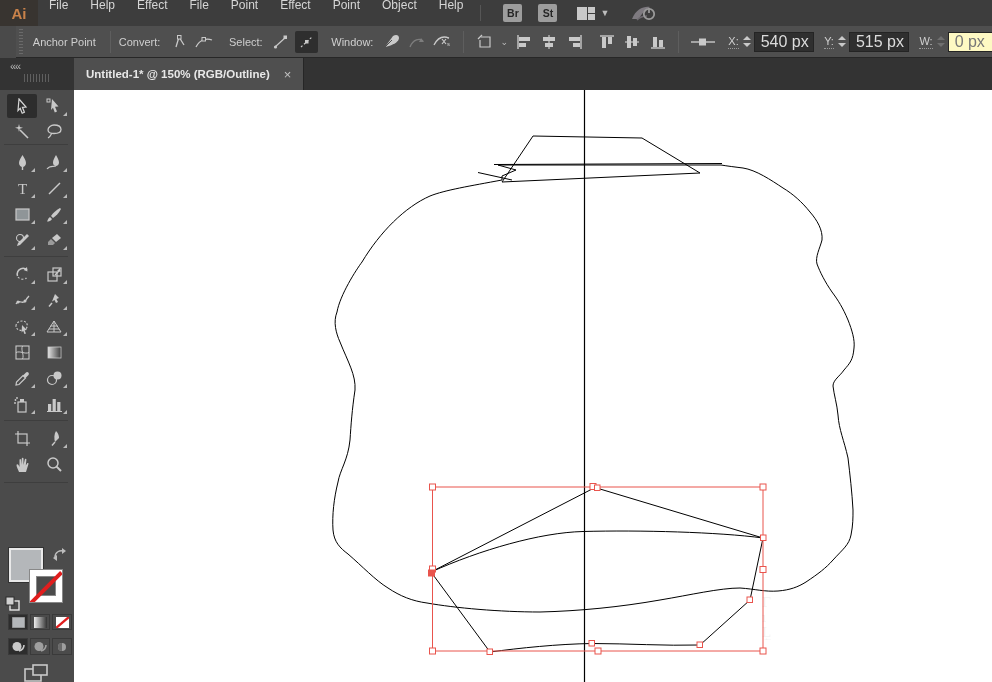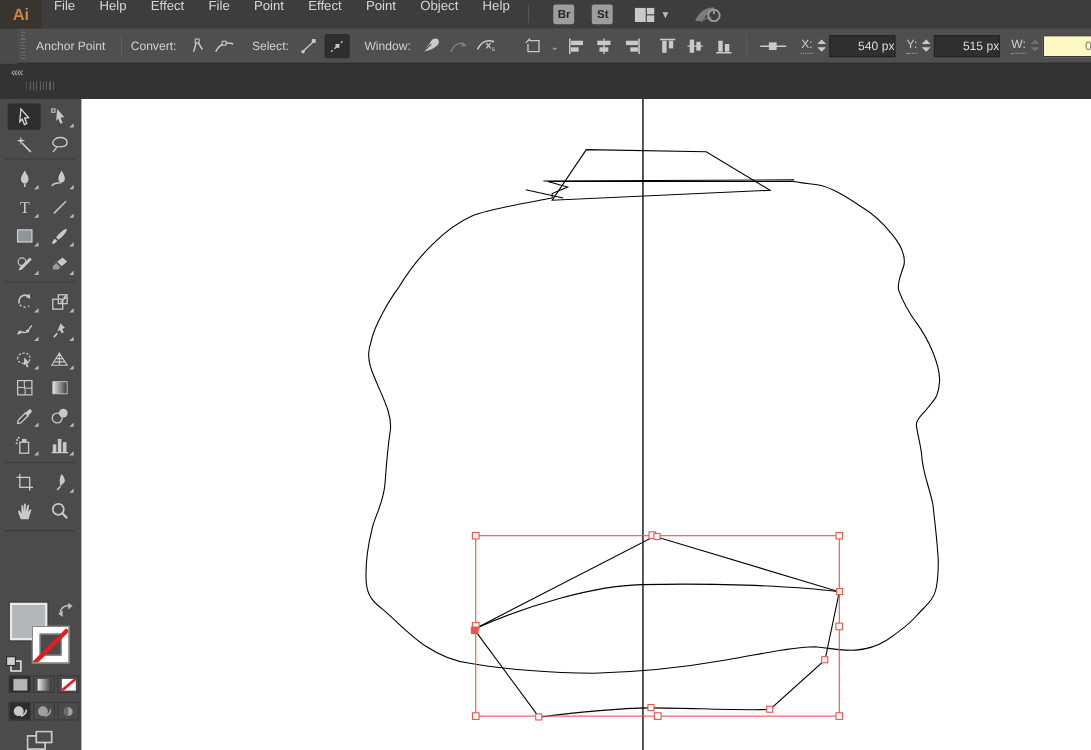--- a/index.html
+++ b/index.html
@@ -34,21 +34,21 @@
   .cb-ico.pressed { background:#2e2e2e; }
   .cb-ico.dim { opacity:.38; }
   .fld-label { border-bottom:1px dotted #9a9a9a; margin:0 4px 0 10px; padding-bottom:1px; }
   .stepper { display:flex; flex-direction:column; justify-content:center; gap:3px; margin-right:3px; }
   .stepper i { display:block; width:0; height:0; border-left:4px solid transparent;
     border-right:4px solid transparent; }
   .stepper .up { border-bottom:4px solid #c9c9c9; }
   .stepper .dn { border-top:4px solid #c9c9c9; }
   .stepper.dim .up { border-bottom-color:#6f6f6f; } .stepper.dim .dn { border-top-color:#6f6f6f; }
   .field { width:62px; height:20px; background:#2f2f2f; border:1px solid #242424;
-    color:#dcdcdc; font-size:11px; line-height:18px; padding-left:6px;text-align:right; }
+    color:#dcdcdc; font-size:16px; line-height:18px; padding-left:6px; }
   .field.dim { color:#777; background:#fef9c3; }
 
   
   .tabstrip { position:absolute; left:0; top:58px; width:992px; height:32px; background:#333333; }
   .collapse { position:absolute; left:10px; top:2px; color:#b5b5b5; font-size:11px; letter-spacing:-1px; }
   .grip-h { position:absolute; left:24px; top:16px; width:26px; height:8px;
     background:repeating-linear-gradient(90deg,#5f5f5f 0 1px,transparent 1px 3px); }
   .doc-tab { position:absolute; left:74px; top:0; height:32px; background:#4f4f4f;
     border-right:1px solid #262626; display:flex; align-items:center; padding:0 12px;
     color:#e8e8e8; font-size:11.5px; font-weight:bold; }
@@ -251,20 +251,24 @@
     <span class="stepper dim">
         <i class="up"></i>
         <i class="dn"></i>
       </span>
     <span class="field dim">0 px</span>
   </div>
 
   <div class="tabstrip">
     <span class="collapse">««</span>
     <span class="grip-h"></span>
+    <div class="doc-tab">
+      <span>Untitled-1* @ 150% (RGB/Outline)</span>
+      <span class="tab-close">×</span>
+    </div>
   </div>
 
   <div class="toolpanel">
 
     <div class="tool active" style="left:7px;top:4px">
       <svg width="17" height="17" viewBox="0 0 17 17">
           <path d="M5,1 L12,9 L8.4,9.3 L10.4,14.2 L8.2,15.2 L6.2,10.4 L4,12.6 Z" fill="none" stroke="#d6d6d6" stroke-width="1.2"></path>
         </svg>
     </div>
     <div class="tool fly" style="left:39px;top:4px">

